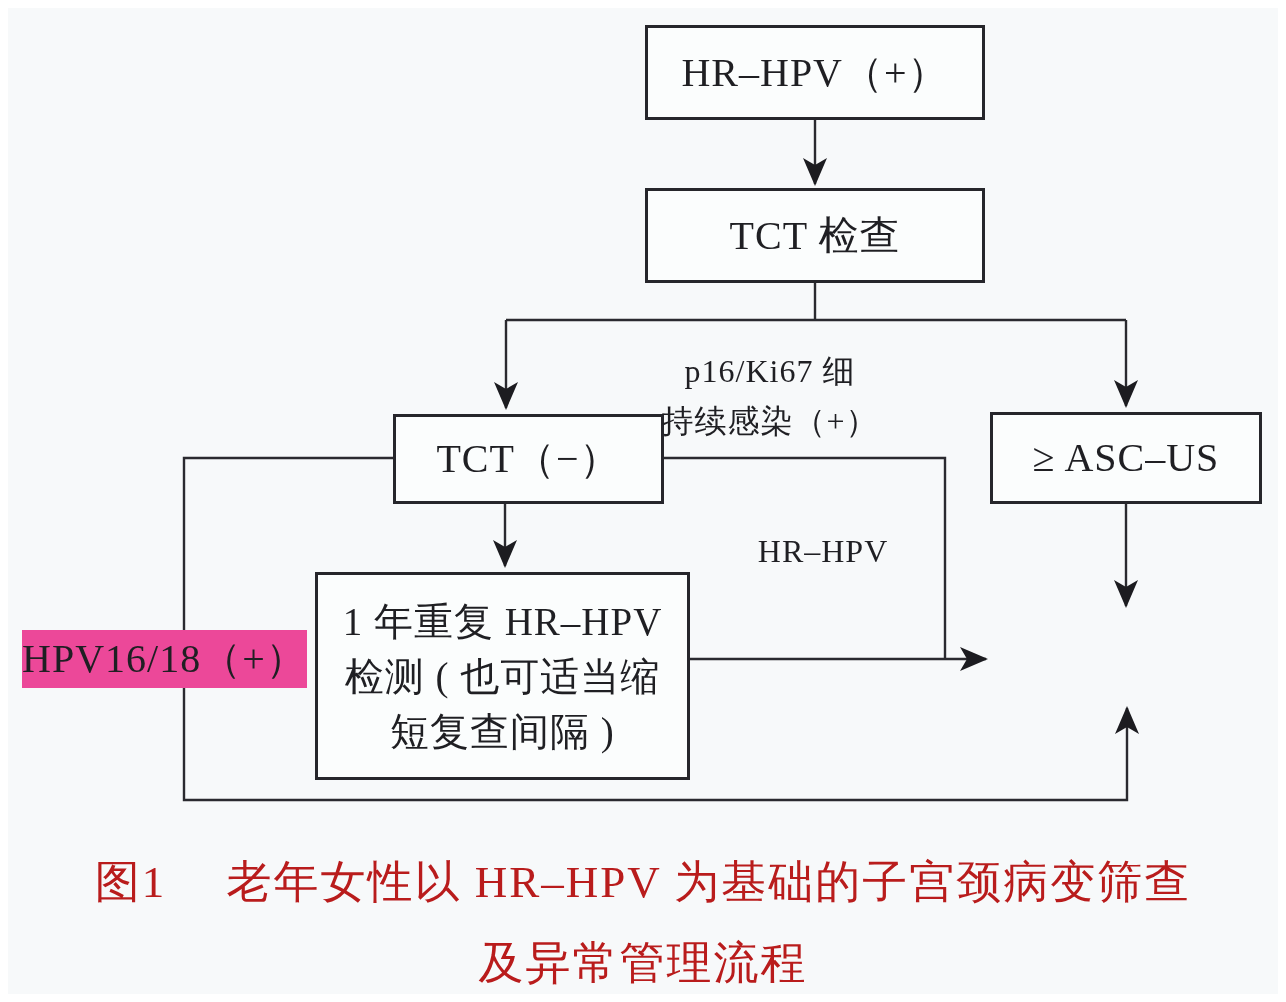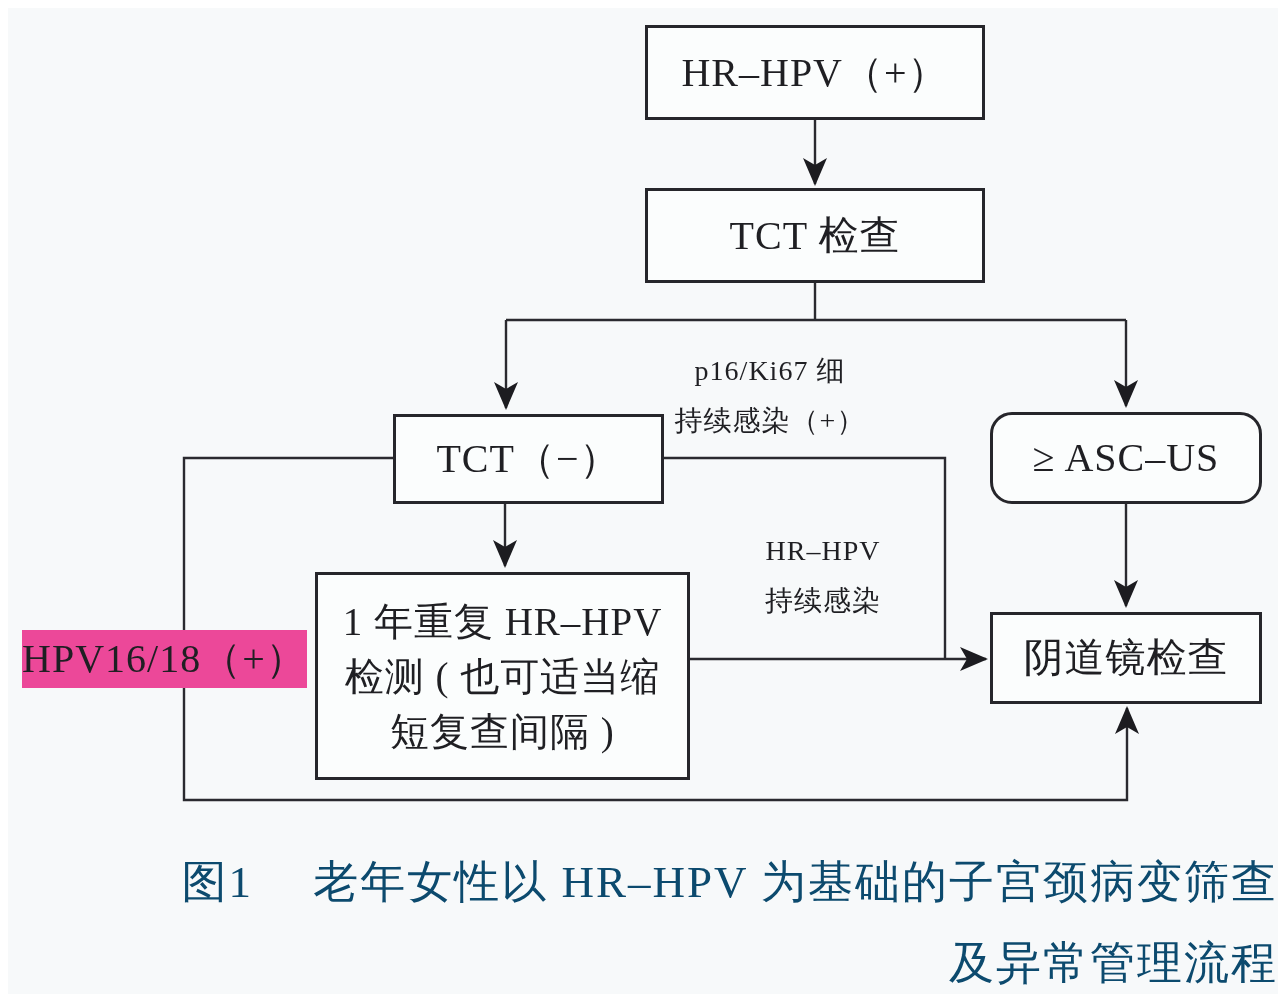--- a/index.html
+++ b/index.html
@@ -24,42 +24,42 @@
     font-size:40px;
     line-height:1.2;
     letter-spacing:1px;
     white-space:nowrap;
   }
   .node .multiline{white-space:normal;}
   .multiline span{display:block;}
   .edge-label{
     position:absolute;
     text-align:center;
-    font-size:28px;
+    font-size:32px;
     line-height:50px;
     letter-spacing:1px;
     white-space:nowrap;
   }
   .edge-label span{display:block;}
   .inline-label{
     position:absolute;
     font-size:40px;
     line-height:58px;
     letter-spacing:1px;
     background:#ec4899; 
     white-space:nowrap;
   }
   .caption{
     position:absolute;
     left:0;right:0;
-    text-align:right;
+    text-align:center;
     font-size:45px;
     line-height:1.2;
     letter-spacing:2px;
-    color:#0c4a6e;
+    color:#b91c1c;
   }
 </style>
 </head>
 <body>
 
 <div class="frame">
 
   <svg class="wires" viewBox="0 0 1270 986" fill="none">
     <defs>
       <marker id="arrow" markerUnits="userSpaceOnUse" markerWidth="30" markerHeight="26" viewBox="0 0 30 26" refX="28" refY="13" orient="auto">
@@ -94,44 +94,40 @@
   </div>
 
   <div class="node" style="left:637px;top:17px;width:340px;height:95px;">
     <span>HR–HPV（+）</span>
   </div>
 
   <div class="node" style="left:385px;top:406px;width:271px;height:90px;">
     <span>TCT（−）</span>
   </div>
 
-  <div class="node" style="left:982px;top:404px;width:272px;height:92px;border-radius:22px;">
+  <div class="node" style="left:982px;top:404px;width:272px;height:92px;">
     <span>≥ ASC–US</span>
   </div>
 
   <div class="node" style="left:307px;top:564px;width:375px;height:208px;font-size:39px;line-height:55px;justify-content:center;">
     <span class="multiline">
       <span>1 年重复 HR–HPV</span>
       <span>检测 ( 也可适当缩</span>
       <span>短复查间隔 )</span>
     </span>
   </div>
 
-  <div class="node" style="left:982px;top:604px;width:272px;height:92px;">
-    <span>阴道镜检查</span>
-  </div>
 
   <div class="edge-label" style="left:582px;top:338px;width:360px;">
     <span>p16/Ki67 细</span>
     <span>持续感染（+）</span>
   </div>
 
   <div class="edge-label" style="left:690px;top:518px;width:250px;">
     <span>HR–HPV</span>
-    <span>持续感染</span>
   </div>
 
   <div class="inline-label" style="left:14px;top:622px;">
     <span>HPV16/18（+）</span>
   </div>
 
   <div class="caption" style="top:847px;">
     <span>图1　 老年女性以 HR–HPV 为基础的子宫颈病变筛查</span>
   </div>
   <div class="caption" style="top:928px;">

